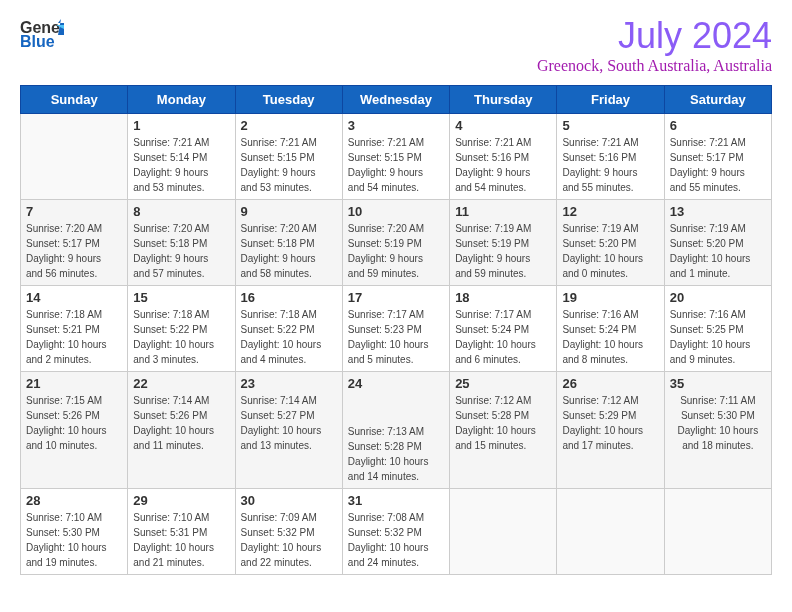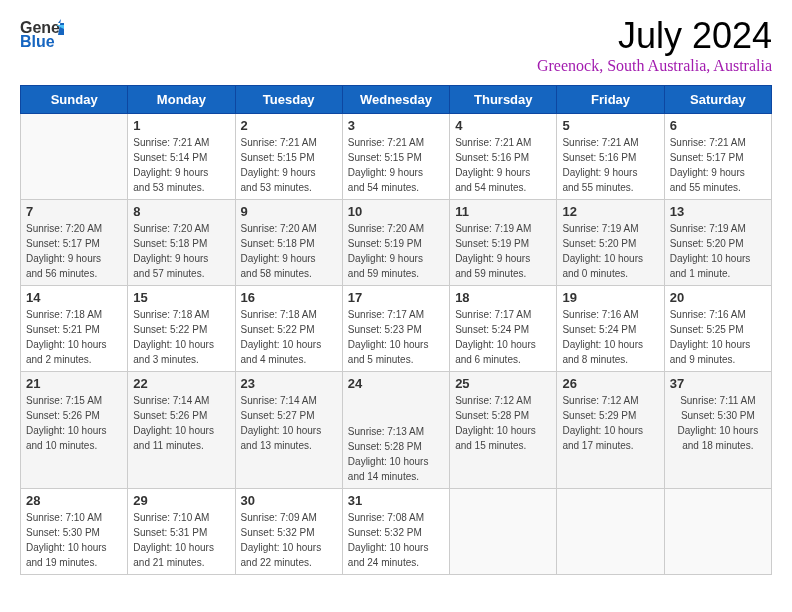--- a/index.html
+++ b/index.html
@@ -24,21 +24,21 @@
     .logo-container {
       display: flex;
       align-items: center;
       gap: 4px;
     }
     .title-area {
       text-align: right;
     }
     .month-title {
       font-size: 36px;
-      color: #000000;
+      color: #8b5cf6;
       font-weight: normal;
     }
     .location-title {
       font-size: 16px;
       color: #a21caf;
       font-family: Liberation Serif, serif;
     }
     table {
       width: 100%;
       border-collapse: collapse;
@@ -296,21 +296,21 @@
 and 15 minutes.</div>
         </td>
         <td>
           <div class="day-number">26</div>
           <div class="day-info" style="white-space: pre-line;">Sunrise: 7:12 AM
 Sunset: 5:29 PM
 Daylight: 10 hours
 and 17 minutes.</div>
         </td>
         <td>
-          <div class="day-number">37</div>
+          <div class="day-number">35</div>
           <div class="day-info" style="white-space: pre-line; text-align: center;">Sunrise: 7:11 AM
 Sunset: 5:30 PM
 Daylight: 10 hours
 and 18 minutes.</div>
         </td>
       </tr>
       <tr>
         <td>
           <div class="day-number">28</div>
           <div class="day-info" style="white-space: pre-line;">Sunrise: 7:10 AM

